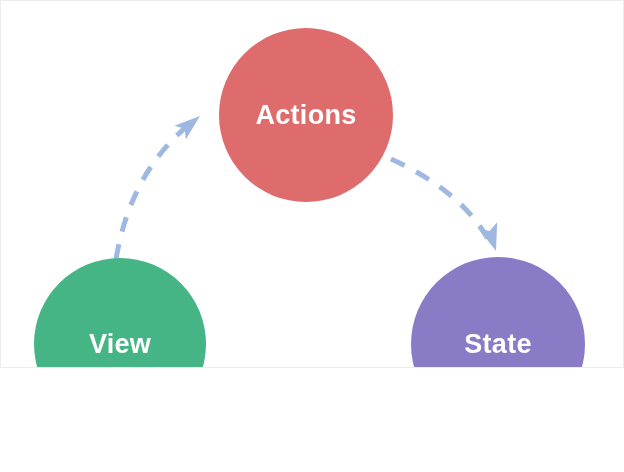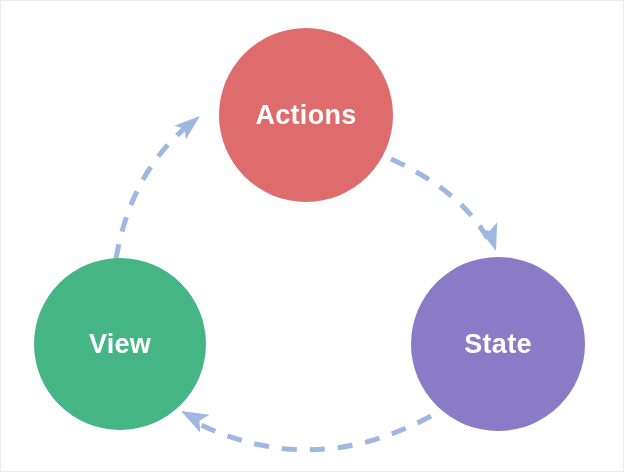--- a/index.html
+++ b/index.html
@@ -7,21 +7,21 @@
     margin: 0;
     padding: 0;
     background: #ffffff;
   }
   body {
     font-family: "Liberation Sans", sans-serif;
   }
   #canvas {
     position: relative;
     width: 624px;
-    height: 472px;
+    height: 368px;
     background: #ffffff;
     box-sizing: border-box;
     border: 1px solid #ececec;
     overflow: hidden;
   }
   #flow-svg {
     position: absolute;
     left: 0;
     top: 0;
     width: 624px;

